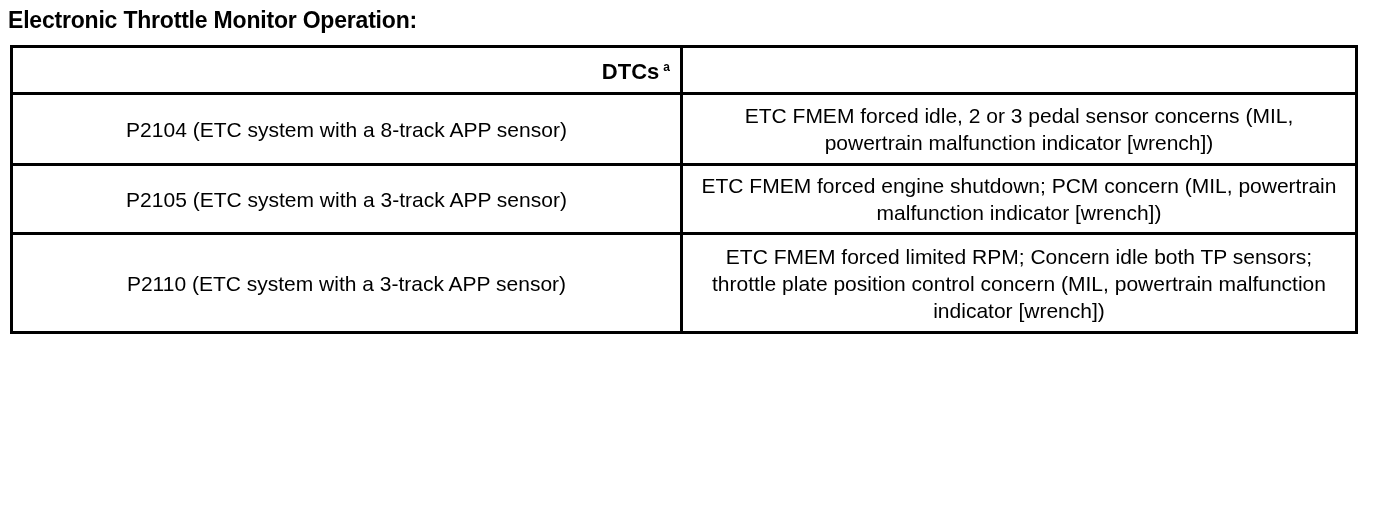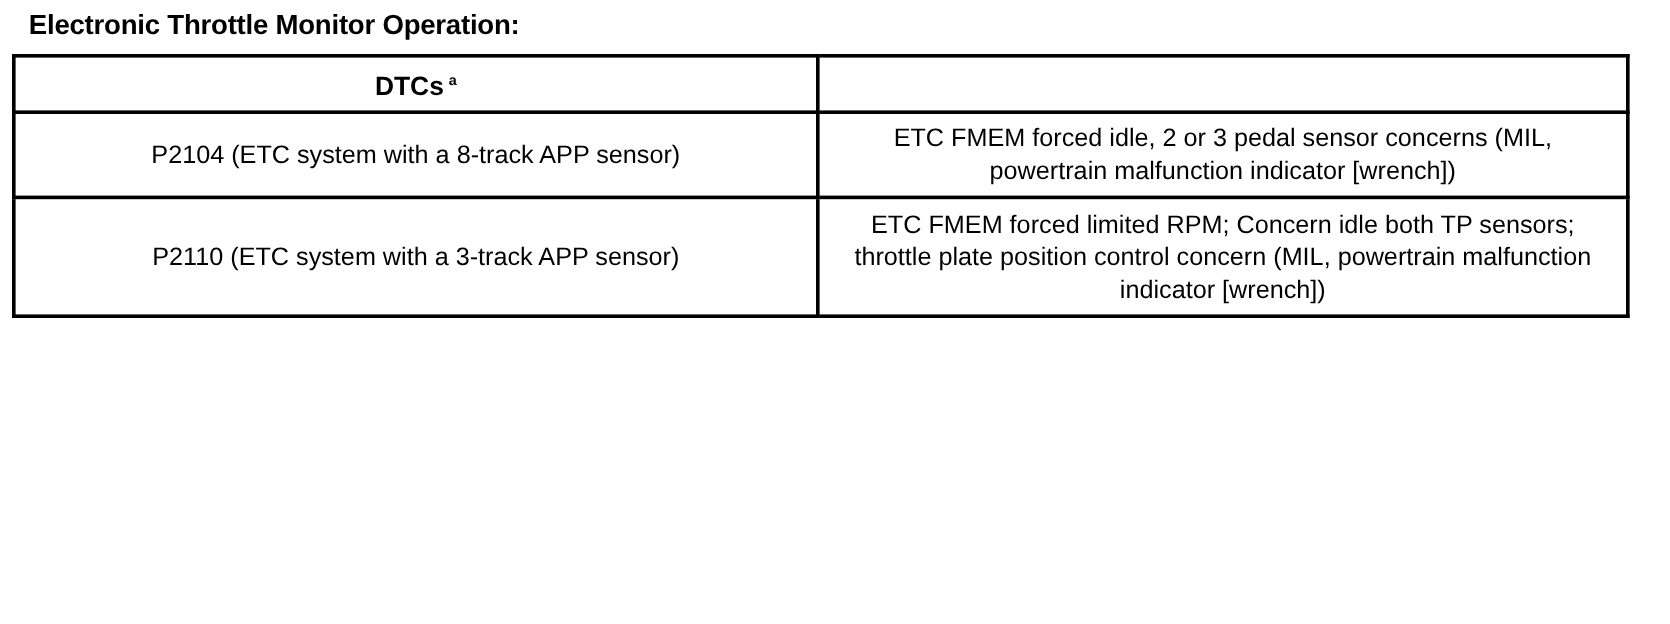--- a/index.html
+++ b/index.html
@@ -16,21 +16,21 @@
     overflow: hidden;
   }
   .page {
     position: relative;
     width: 1392px;
     height: 520px;
     box-sizing: border-box;
   }
   .doc-title {
     position: absolute;
-    left: 24px;
+    left: 8px;
     top: 6px;
     font-size: 23px;
     font-weight: bold;
     letter-spacing: -0.2px;
     line-height: 28px;
     white-space: nowrap;
   }
   .dtc-table {
     position: absolute;
     left: 10px;
@@ -49,20 +49,21 @@
     vertical-align: middle;
     padding: 4px 10px;
     font-size: 21px;
     line-height: 27px;
     font-weight: normal;
   }
   .dtc-table th {
     font-weight: bold;
     font-size: 22px;
     height: 36px;
+    text-align: right;
   }
   .dtc-table th .sup {
     font-size: 12px;
     vertical-align: super;
     font-weight: bold;
     margin-left: 4px;
   }
   .row-h1 td { height: 60px; }
   .row-h2 td { height: 60px; }
   .row-h3 td { height: 58px; }
@@ -101,20 +102,24 @@
       <tr>
         <th><span>DTCs</span><span class="sup">a</span></th>
         <th></th>
       </tr>
     </thead>
     <tbody>
       <tr class="row-h2">
         <td class="cell-left">P2104 (ETC system with a 8-track APP sensor)</td>
         <td class="cell-right">ETC FMEM  forced idle, 2 or 3 pedal sensor concerns (MIL, powertrain malfunction indicator [wrench])</td>
       </tr>
+      <tr class="row-h3">
+        <td class="cell-left">P2105 (ETC system with a 3-track APP sensor)</td>
+        <td class="cell-right">ETC FMEM  forced engine shutdown; PCM concern (MIL, powertrain malfunction indicator [wrench])</td>
+      </tr>
       <tr class="row-h4">
         <td class="cell-left">P2110 (ETC system with a 3-track APP sensor)</td>
         <td class="cell-right">ETC FMEM  forced limited RPM; Concern idle both TP sensors; throttle plate position control concern (MIL, powertrain malfunction indicator [wrench])</td>
       </tr>
     </tbody>
   </table>
 
 
 </div>
 

